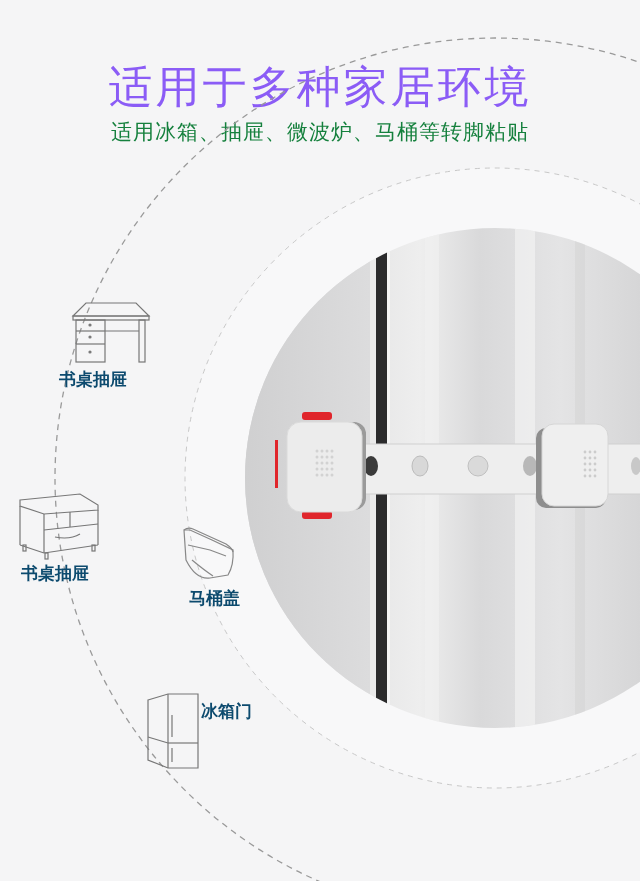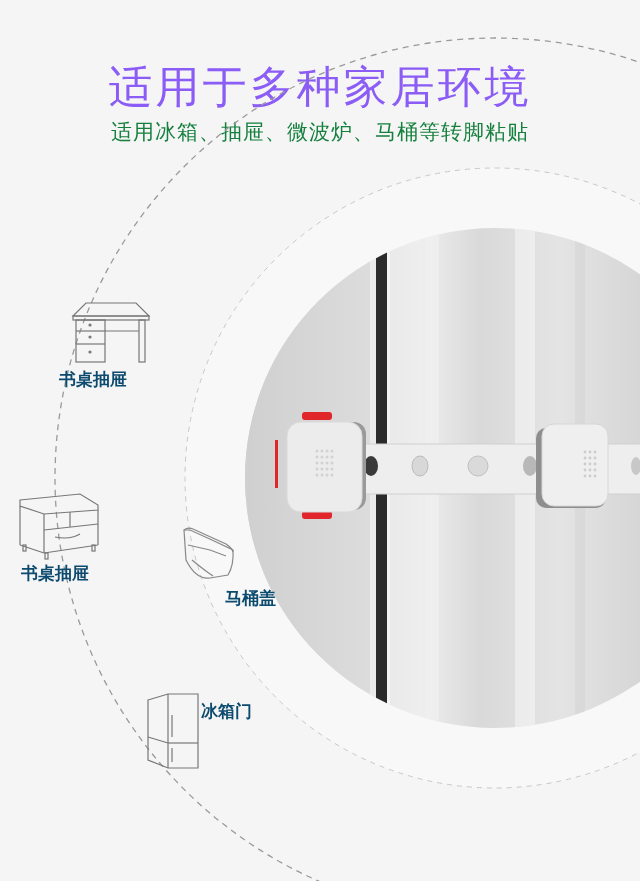--- a/index.html
+++ b/index.html
@@ -167,14 +167,14 @@
     <line x1="168" y1="694" x2="168" y2="768"></line>
     <line x1="168" y1="743" x2="198" y2="743"></line>
     <line x1="148" y1="737" x2="168" y2="743"></line>
     <line x1="172" y1="715" x2="172" y2="737"></line>
     <line x1="172" y1="748" x2="172" y2="762"></line>
   </g>
 </svg>
 
 <div class="label" style="left:59px; top:368px;">书桌抽屉</div>
 <div class="label" style="left:21px; top:562px;">书桌抽屉</div>
-<div class="label" style="left:189px; top:587px;margin-left:36px;">马桶盖</div>
+<div class="label" style="left:189px; top:587px;">马桶盖</div>
 <div class="label" style="left:201px; top:700px;">冰箱门</div>
 
 </body></html>

